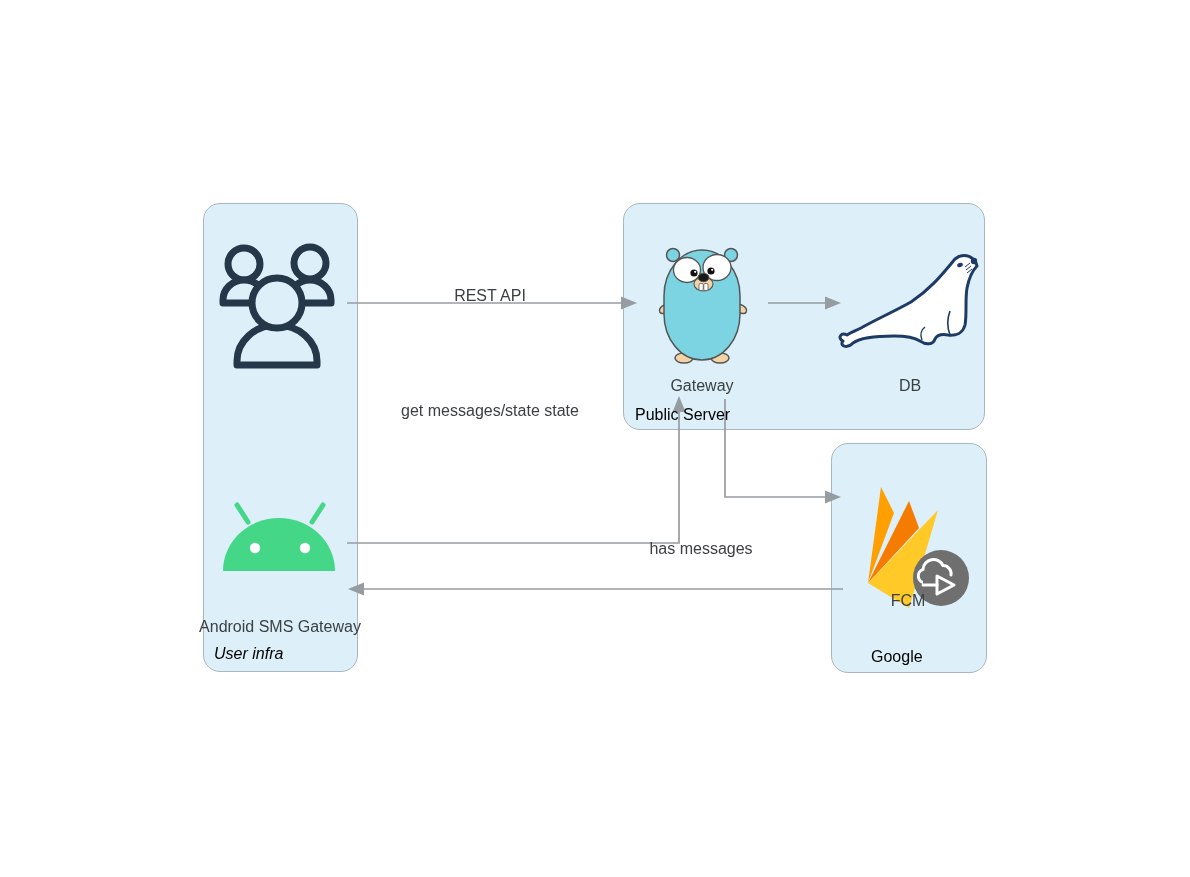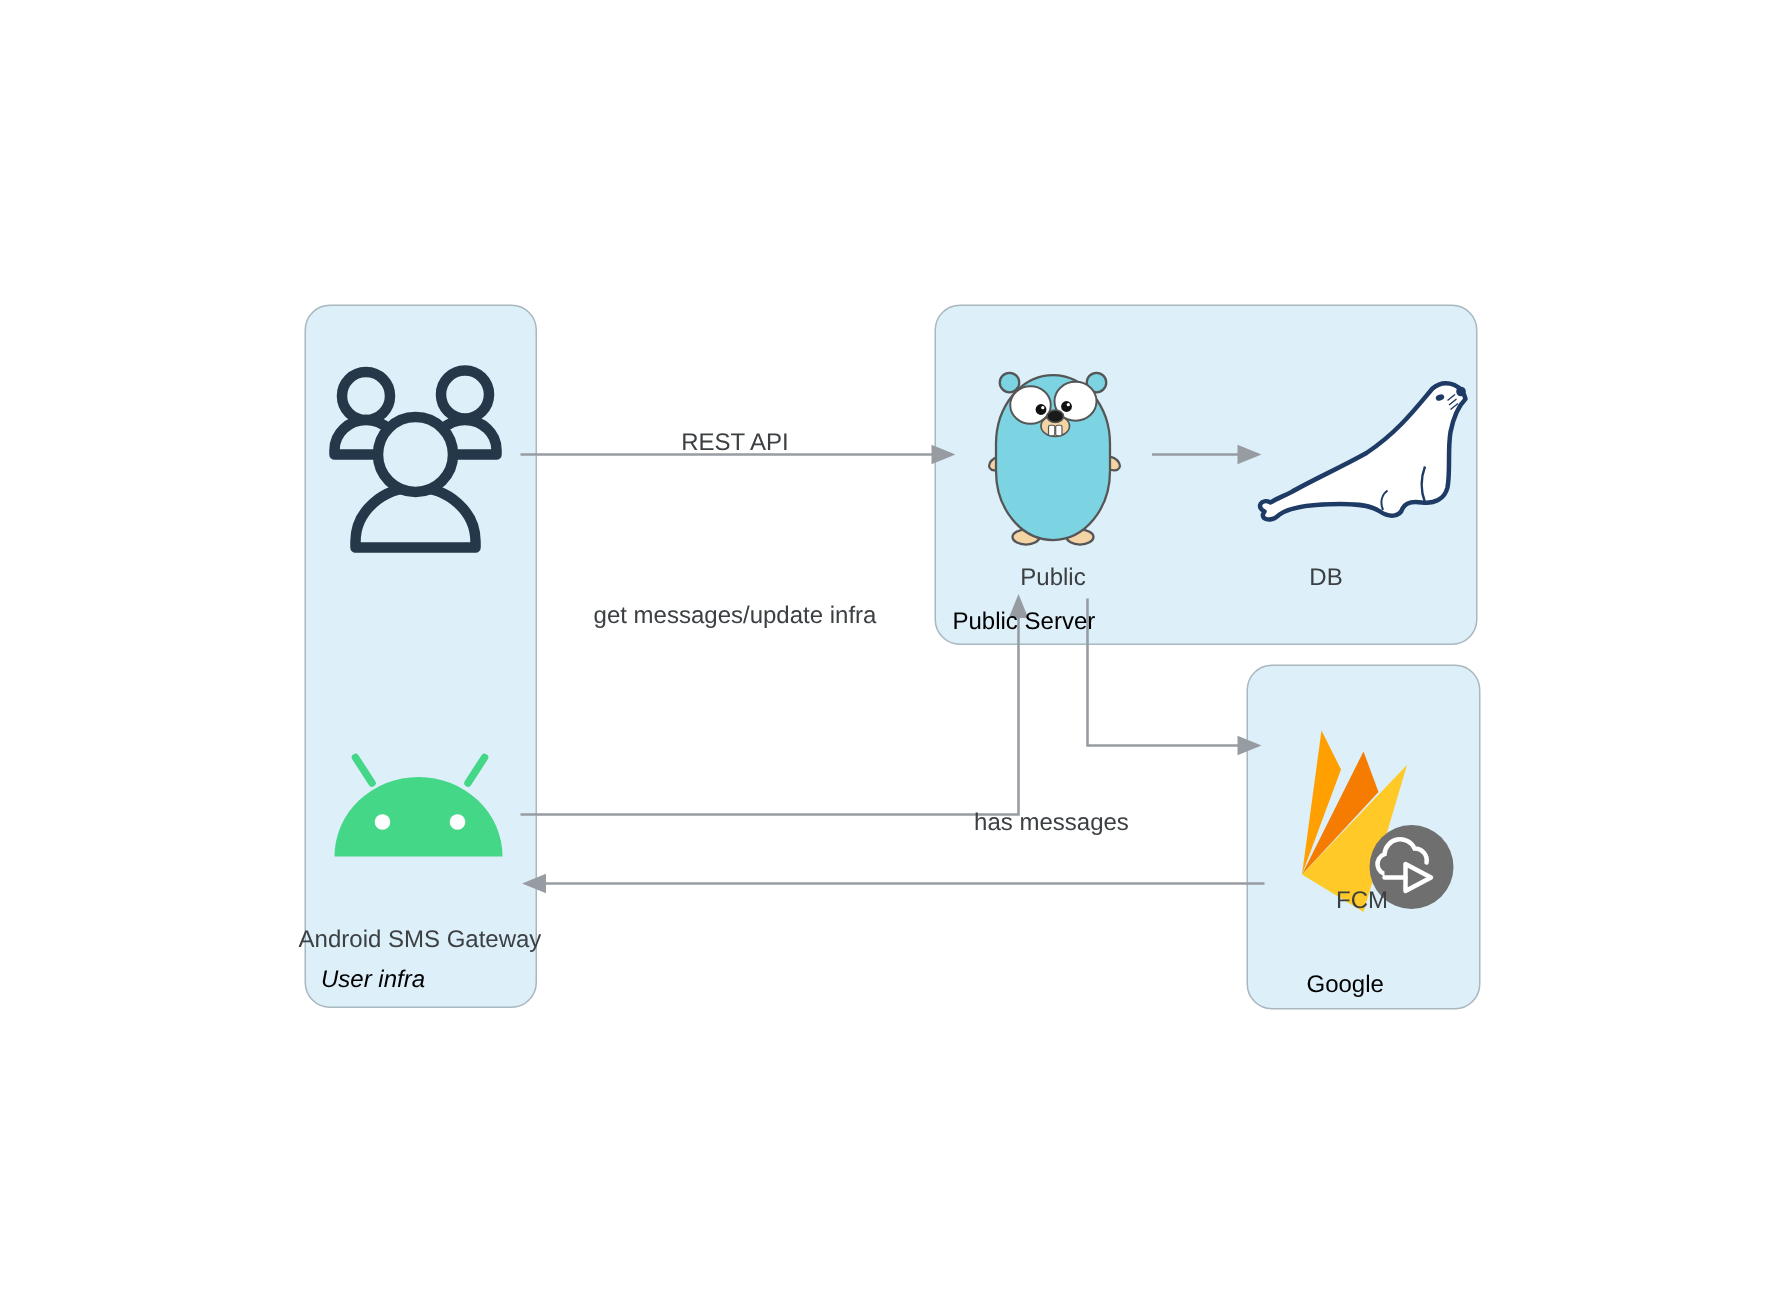--- a/index.html
+++ b/index.html
@@ -123,25 +123,25 @@
     <path fill="none" stroke="#ffffff" stroke-width="3" stroke-linecap="round" d="M 64 102 a 7 7 0 0 1 -2 -13.6 a 10.5 10.5 0 0 1 20 -3.8 a 8 8 0 0 1 8 9.4"></path>
     <g>
       <line x1="62" y1="104" x2="84" y2="104" stroke="#6F6F6F" stroke-width="8"></line>
       <polygon points="76,95 93,104 76,113" fill="#6F6F6F"></polygon>
       <line x1="62" y1="104" x2="76" y2="104" stroke="#ffffff" stroke-width="3" stroke-linecap="round"></line>
       <polygon points="76,95 93,104 76,113" fill="none" stroke="#ffffff" stroke-width="3" stroke-linejoin="round"></polygon>
     </g>
   </svg>
 
   <div class="node-label" style="left:160px;top:618px;width:240px;text-align:center;">Android SMS Gateway</div>
-  <div class="node-label" style="left:642px;top:377px;width:120px;">Public</div>
-  <div class="node-label" style="left:824px;top:377px;width:120px;">DB</div>
+  <div class="node-label" style="left:642px;top:377px;width:120px;">Gateway</div>
+  <div class="node-label" style="left:850px;top:377px;width:120px;">DB</div>
   <div class="node-label" style="left:848px;top:592px;width:120px;">FCM</div>
 
   <div class="edge-label" style="left:410px;top:287px;width:160px;">REST API</div>
-  <div class="edge-label" style="left:350px;top:402px;width:280px;">get messages/update infra</div>
+  <div class="edge-label" style="left:350px;top:402px;width:280px;">get messages/state state</div>
   <div class="edge-label" style="left:621px;top:540px;width:160px;">has messages</div>
 
   <div class="group-label" style="left:214px;top:645px;font-style:italic;">User infra</div>
   <div class="group-label" style="left:635px;top:406px;">Public Server</div>
   <div class="group-label" style="left:842px;top:648px;margin-left:29px;">Google</div>
 
 </div>
 
 </body></html>

